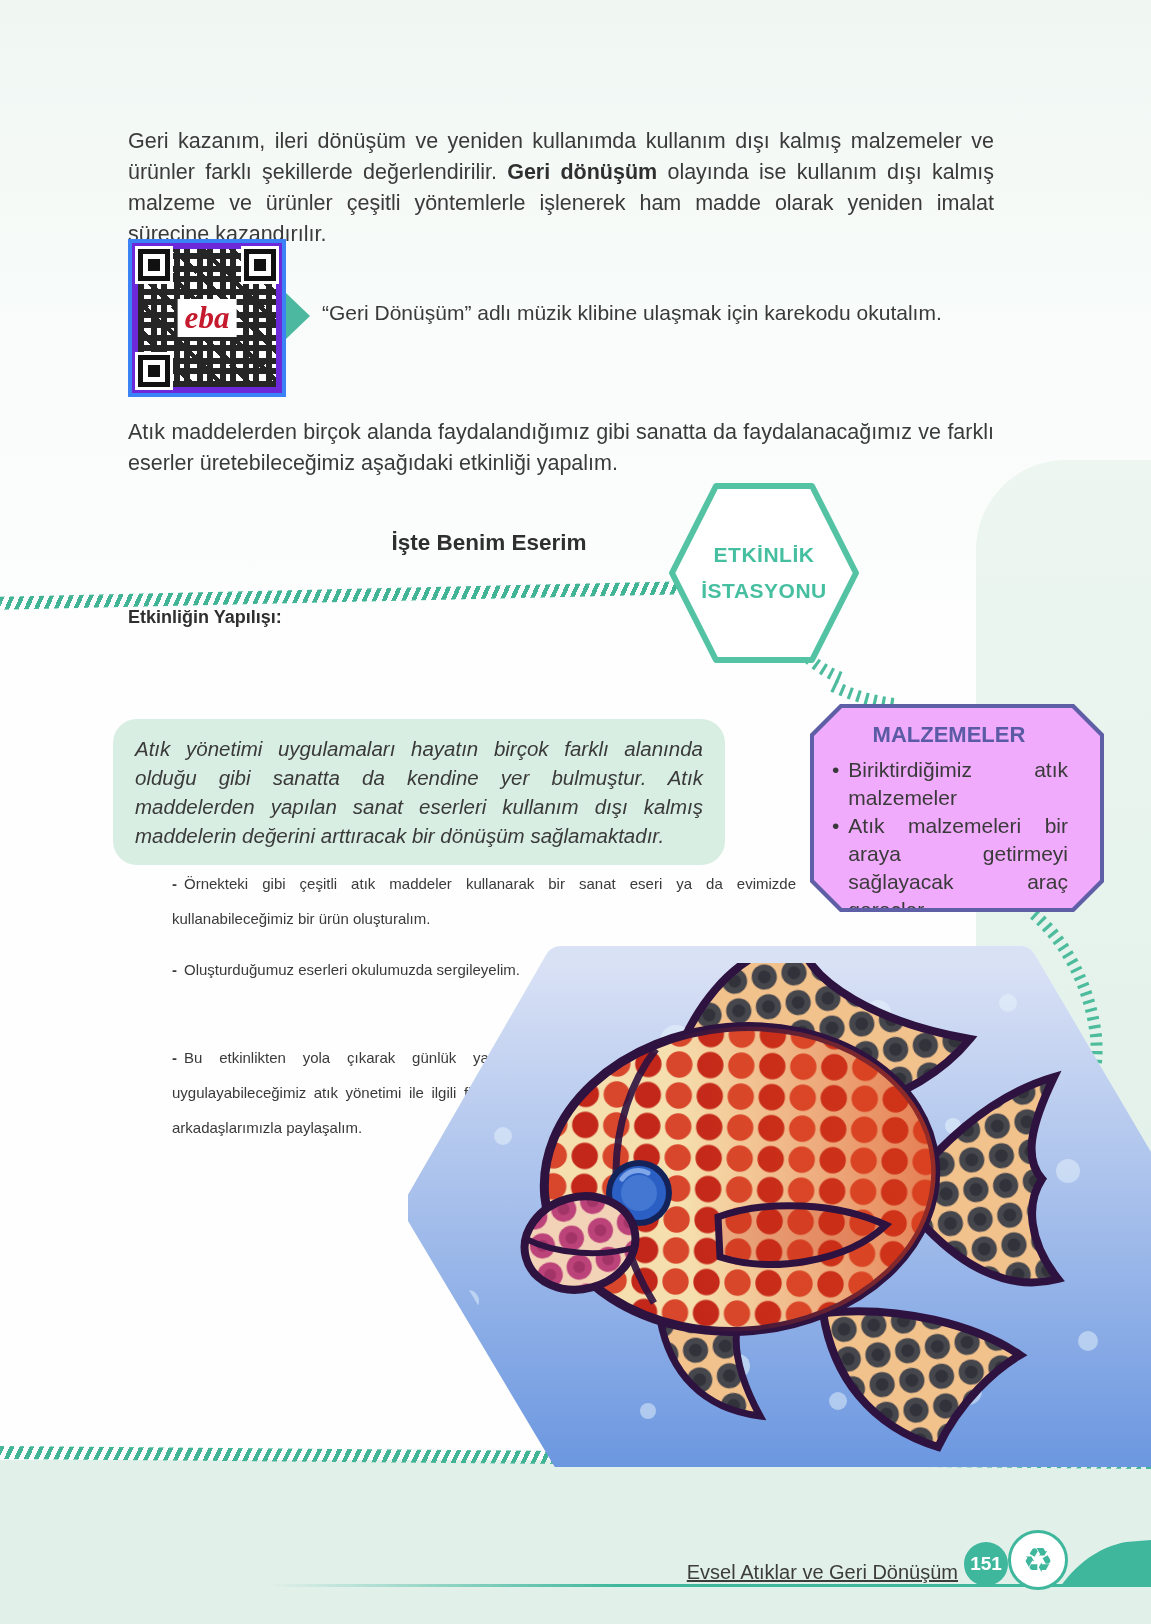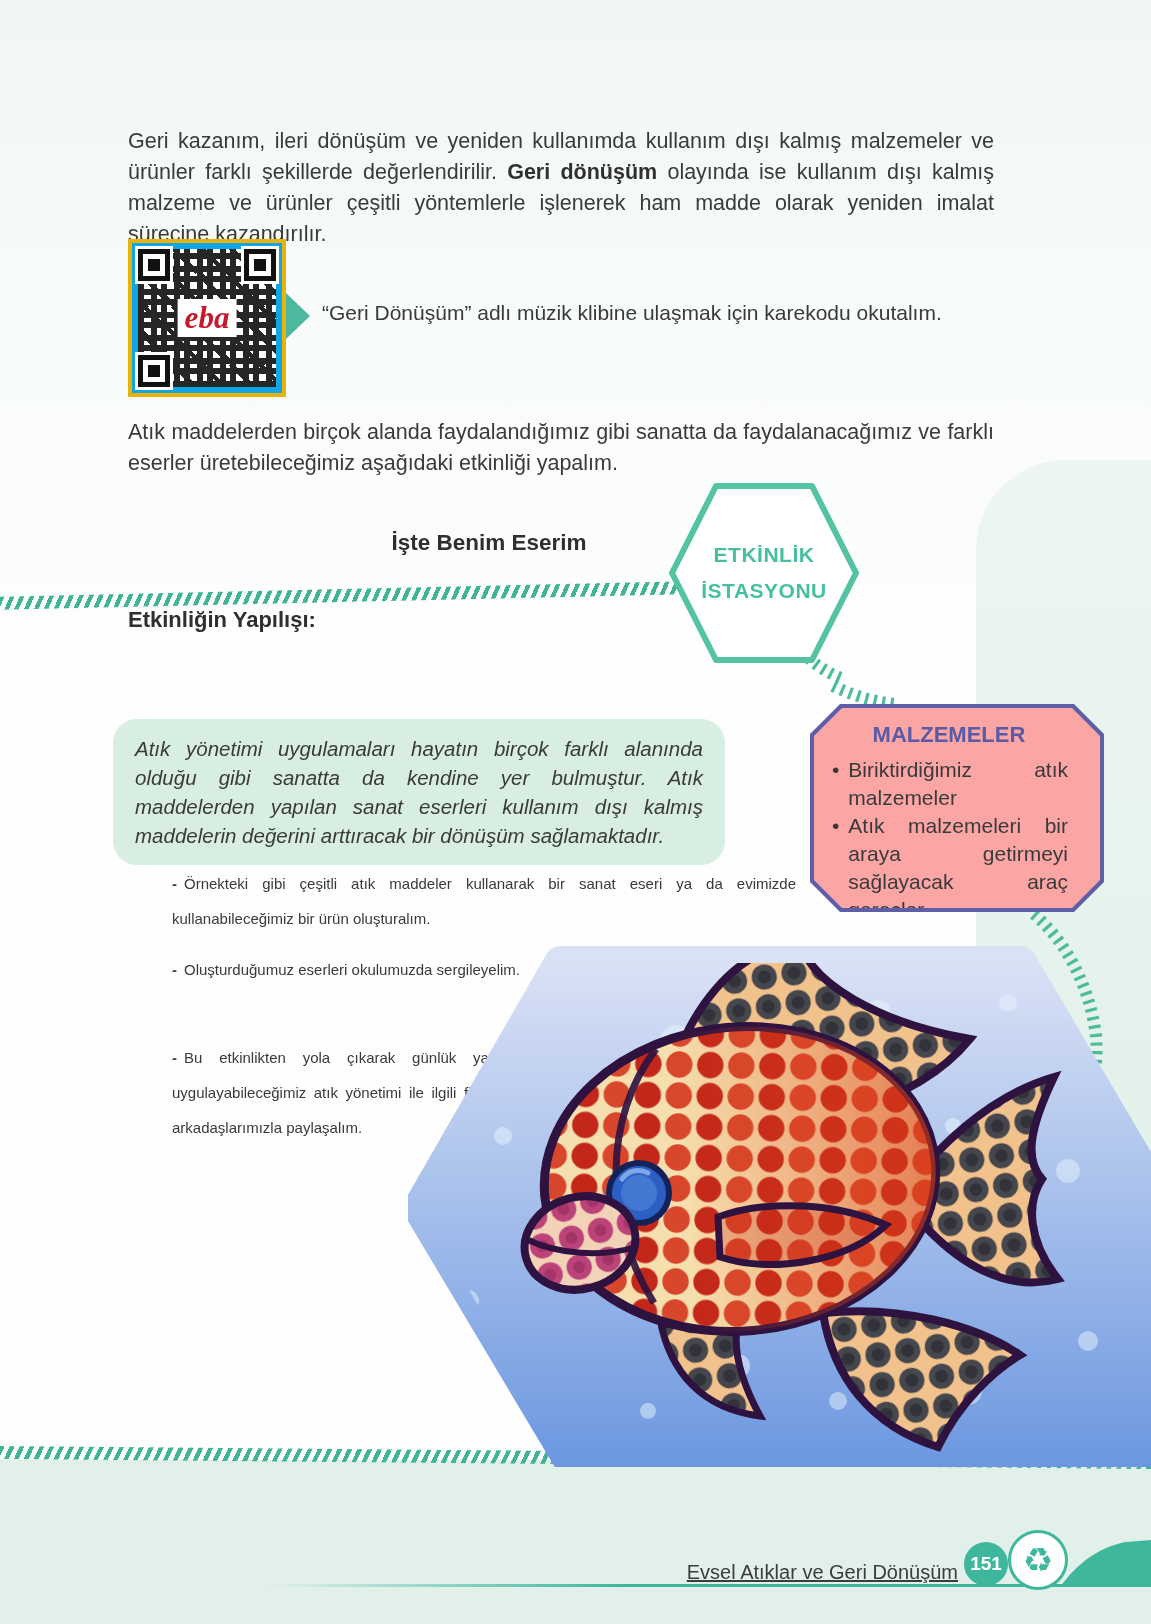--- a/index.html
+++ b/index.html
@@ -16,22 +16,22 @@
         background:repeating-linear-gradient(115deg,#41b495 0 4.2px,rgba(65,180,149,0) 4.2px 9px);}
   .band-top{left:0;top:589px;width:686px;transform:rotate(-1.3deg);z-index:1;}
   .band-bottom{left:0;top:1451px;width:1151px;transform:rotate(0.5deg);z-index:1;}
   #trails{position:absolute;left:0;top:0;width:1151px;height:1624px;z-index:1;pointer-events:none;}
   
   .para{position:absolute;font-size:21.5px;line-height:31px;text-align:justify;z-index:2;}
   #p1{left:128px;top:104px;width:866px;}
   #p2{left:128px;top:395px;width:866px;}
   .b{font-weight:bold;color:#2f2f2f;}
   
-  .qr-wrap{position:absolute;left:128px;top:239px;width:150px;height:150px;border:4px solid #eab308;
-           background:#0ea5e9;z-index:2;}
+  .qr-wrap{position:absolute;left:128px;top:239px;width:150px;height:150px;border:4px solid #3b82f6;
+           background:#6d28d9;z-index:2;}
   .qr-inner{position:absolute;inset:6px;background:#fff;}
   .qr-noise{position:absolute;inset:0;opacity:.93;background:
       repeating-linear-gradient(90deg,#161616 0 6px,transparent 6px 13px),
       repeating-linear-gradient(0deg,#161616 0 6px,transparent 6px 13px),
       repeating-linear-gradient(45deg,transparent 0 4px,#161616 4px 8px,transparent 8px 19px);
       background-size:23px 17px,19px 23px,29px 29px;}
   .finder{position:absolute;width:32px;height:32px;border:5px solid #111;background:#fff;
           box-shadow:0 0 0 3px #fff;box-sizing:border-box;}
   .finder::after{content:"";position:absolute;inset:5px;background:#111;}
   .f-tl{left:0;top:0;} .f-tr{right:0;top:0;} .f-bl{left:0;bottom:0;}
@@ -41,35 +41,35 @@
   .qr-arrow{position:absolute;left:286px;top:293px;width:24px;height:46px;background:#4db8a0;
             clip-path:polygon(0 0,100% 50%,0 100%);z-index:2;}
   .qr-caption{position:absolute;left:322px;top:301px;font-size:21px;white-space:nowrap;z-index:2;}
   
   .h-eserim{position:absolute;left:324px;top:530px;width:330px;text-align:center;
             font-size:22.5px;font-weight:bold;color:#2f2f2f;z-index:2;}
   .badge-hex{position:absolute;left:664px;top:478px;width:200px;height:190px;z-index:2;}
   .badge-text{position:absolute;inset:0;display:flex;flex-direction:column;align-items:center;
               justify-content:center;gap:12px;font-weight:bold;font-size:21px;color:#45bfa0;
               letter-spacing:.5px;z-index:3;}
-  .h-yapilis{position:absolute;left:128px;top:607px;font-size:22px;font-weight:bold;color:#2f2f2f;z-index:2;}
+  .h-yapilis{position:absolute;left:128px;top:607px;font-size:18px;font-weight:bold;color:#2f2f2f;z-index:2;}
   #lead{left:128px;top:646px;width:560px;}
   .note-box{position:absolute;left:113px;top:719px;width:612px;padding:15px 22px;background:#d8eee3;
             border-radius:24px;font-style:italic;font-size:20.5px;line-height:29px;text-align:justify;
             z-index:2;box-sizing:border-box;}
   .step{position:absolute;z-index:2;font-size:15px;line-height:35px;text-align:justify;margin-left:44px;}
   #s1{left:128px;top:866px;width:624px;}
   #s2{left:128px;top:952px;width:486px;}
   #s3{left:128px;top:1040px;width:362px;}
   .dash{font-weight:bold;margin-right:7px;}
   
   .mat-box{position:absolute;left:810px;top:704px;width:294px;height:208px;background:#5f5fa8;
      clip-path:polygon(30px 0,calc(100% - 30px) 0,100% 30px,100% calc(100% - 30px),
                        calc(100% - 30px) 100%,30px 100%,0 calc(100% - 30px),0 30px);z-index:2;}
-  .mat-inner{position:absolute;inset:4px;background:#fca5a5;
+  .mat-inner{position:absolute;inset:4px;background:#f0abfc;
      clip-path:polygon(28px 0,calc(100% - 28px) 0,100% 28px,100% calc(100% - 28px),
                        calc(100% - 28px) 100%,28px 100%,0 calc(100% - 28px),0 28px);
      padding:10px 32px 0 16px;box-sizing:border-box;}
   .mat-title{text-align:center;color:#5a5aa5;font-weight:bold;font-size:22px;margin:4px 0 8px;}
   .mat-item{display:flex;font-size:21px;line-height:28px;text-align:justify;}
   .mat-item .bullet{margin:0 9px 0 2px;}
   
   .fish-panel{position:absolute;left:408px;top:921px;width:743px;height:546px;z-index:2;}
   
   .footer-line{position:absolute;left:268px;top:1584px;width:883px;height:3px;z-index:2;

